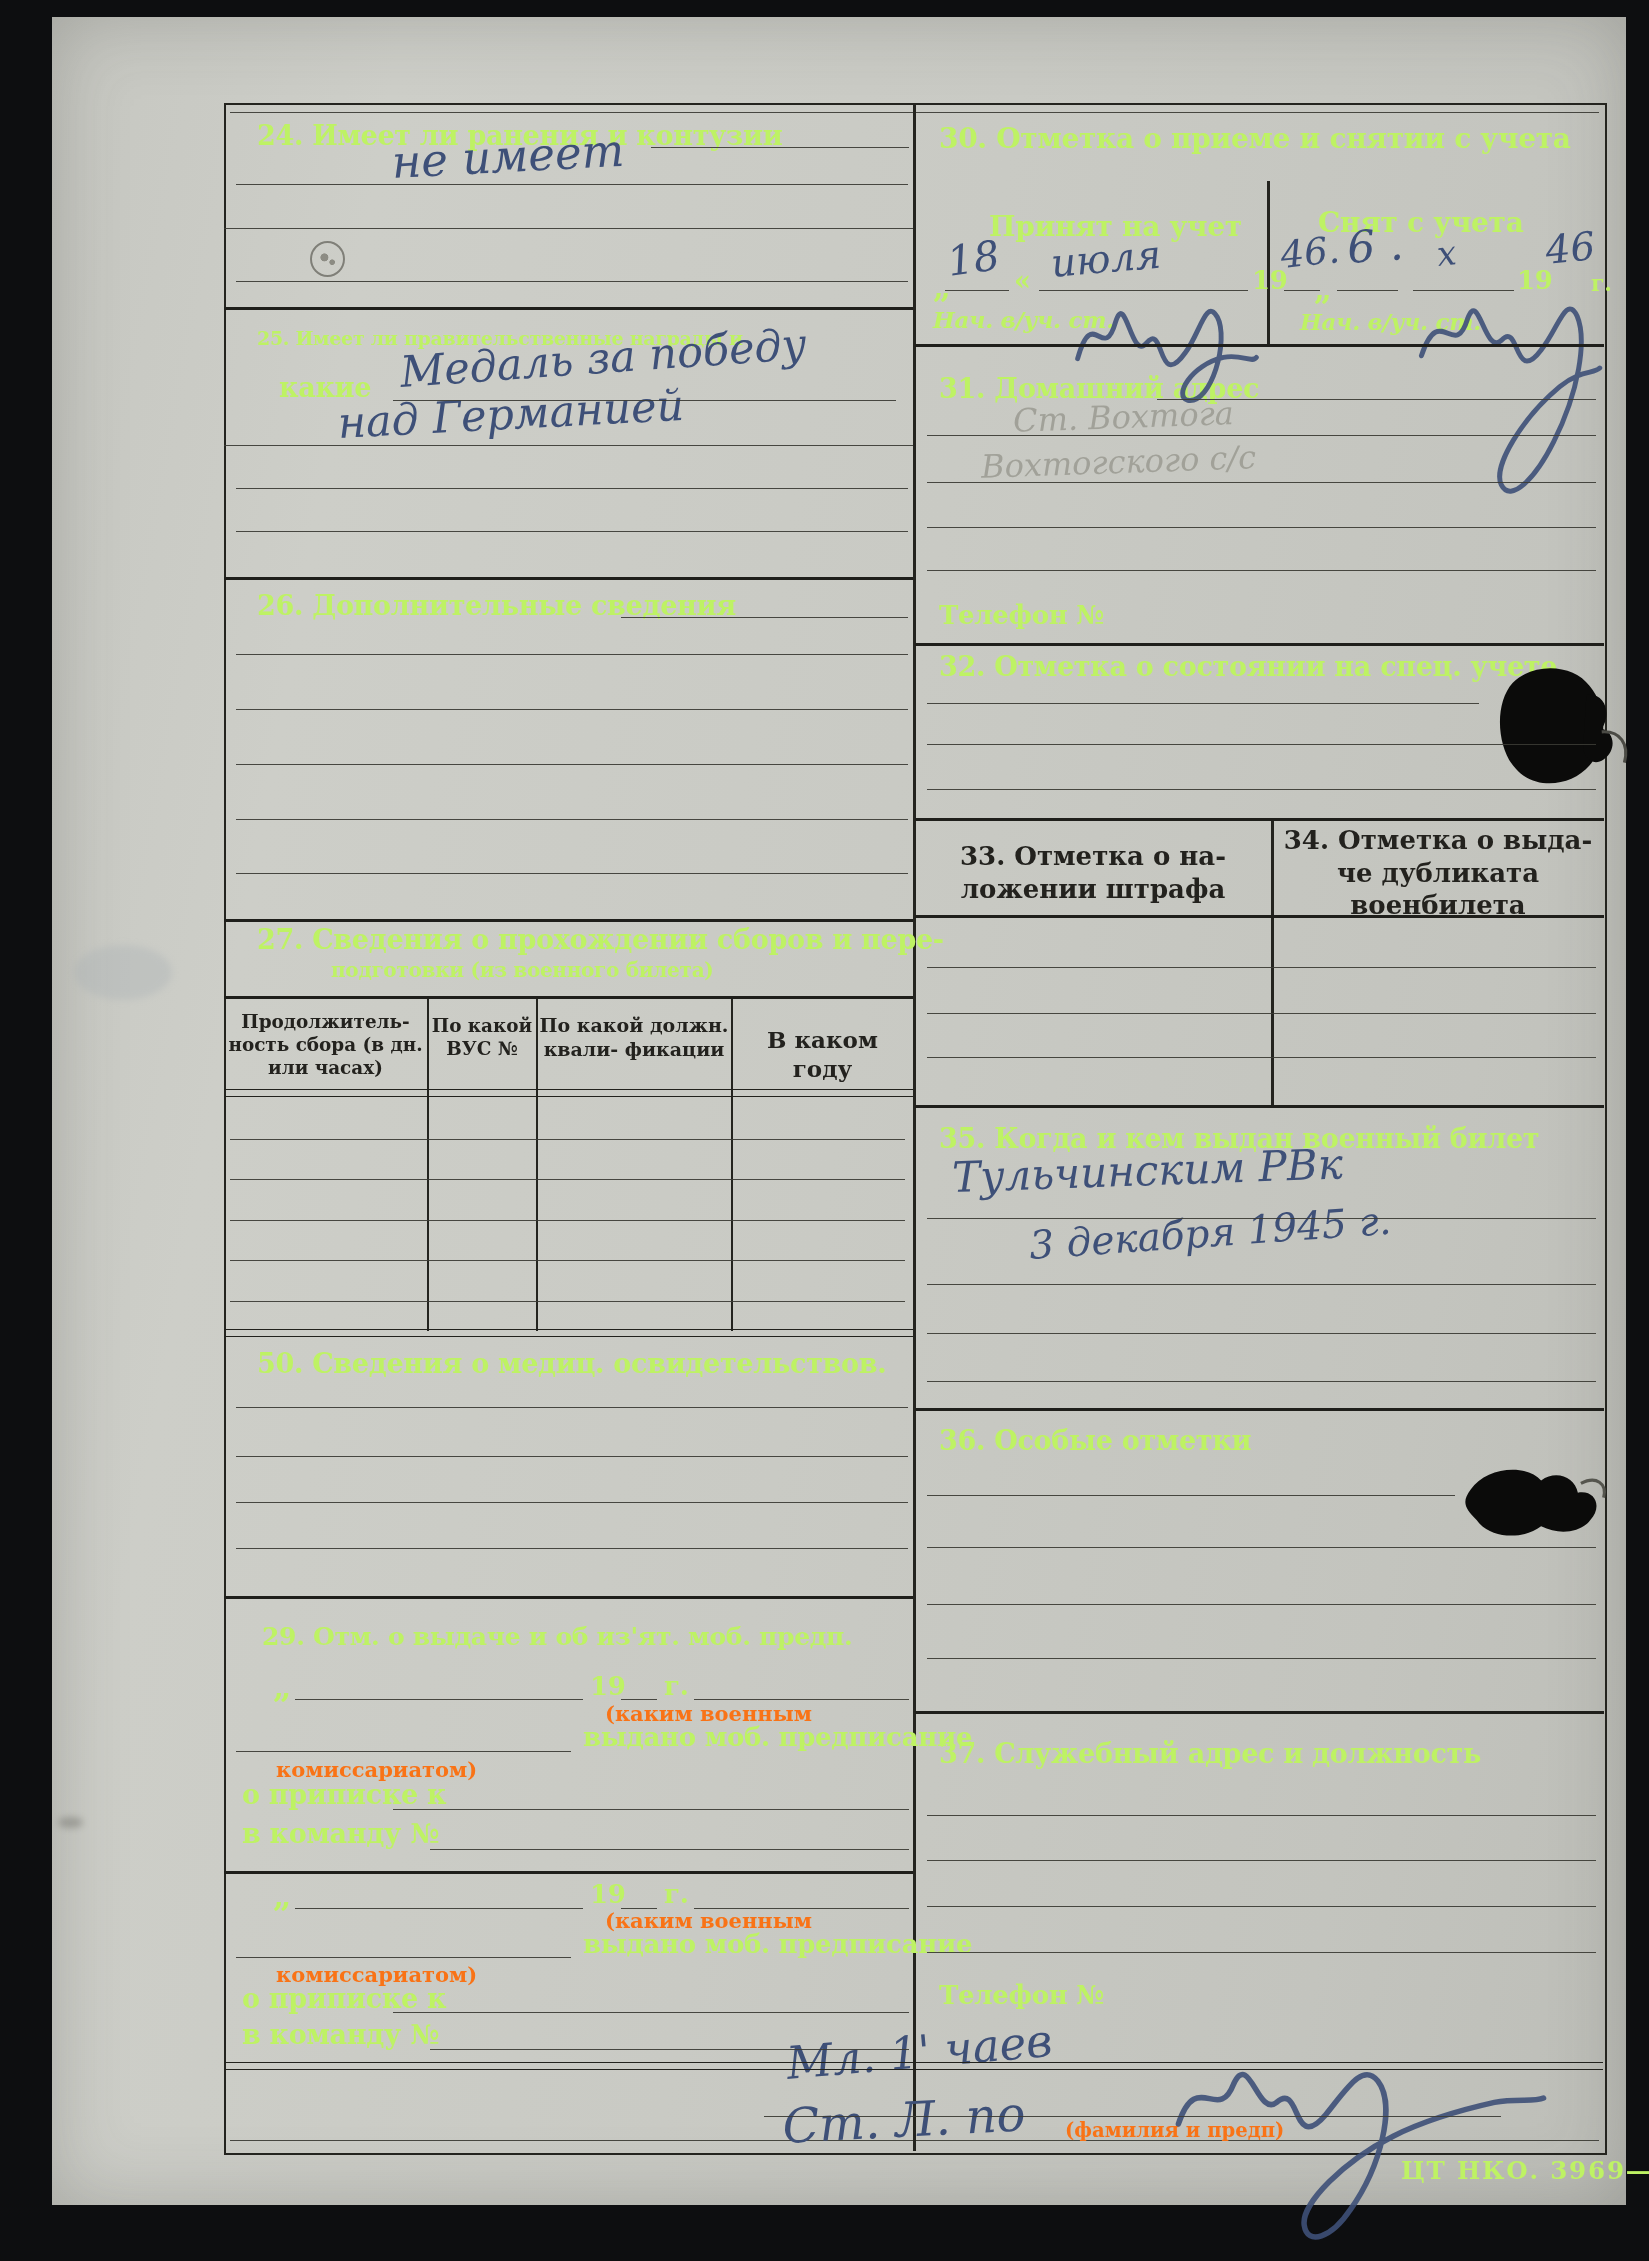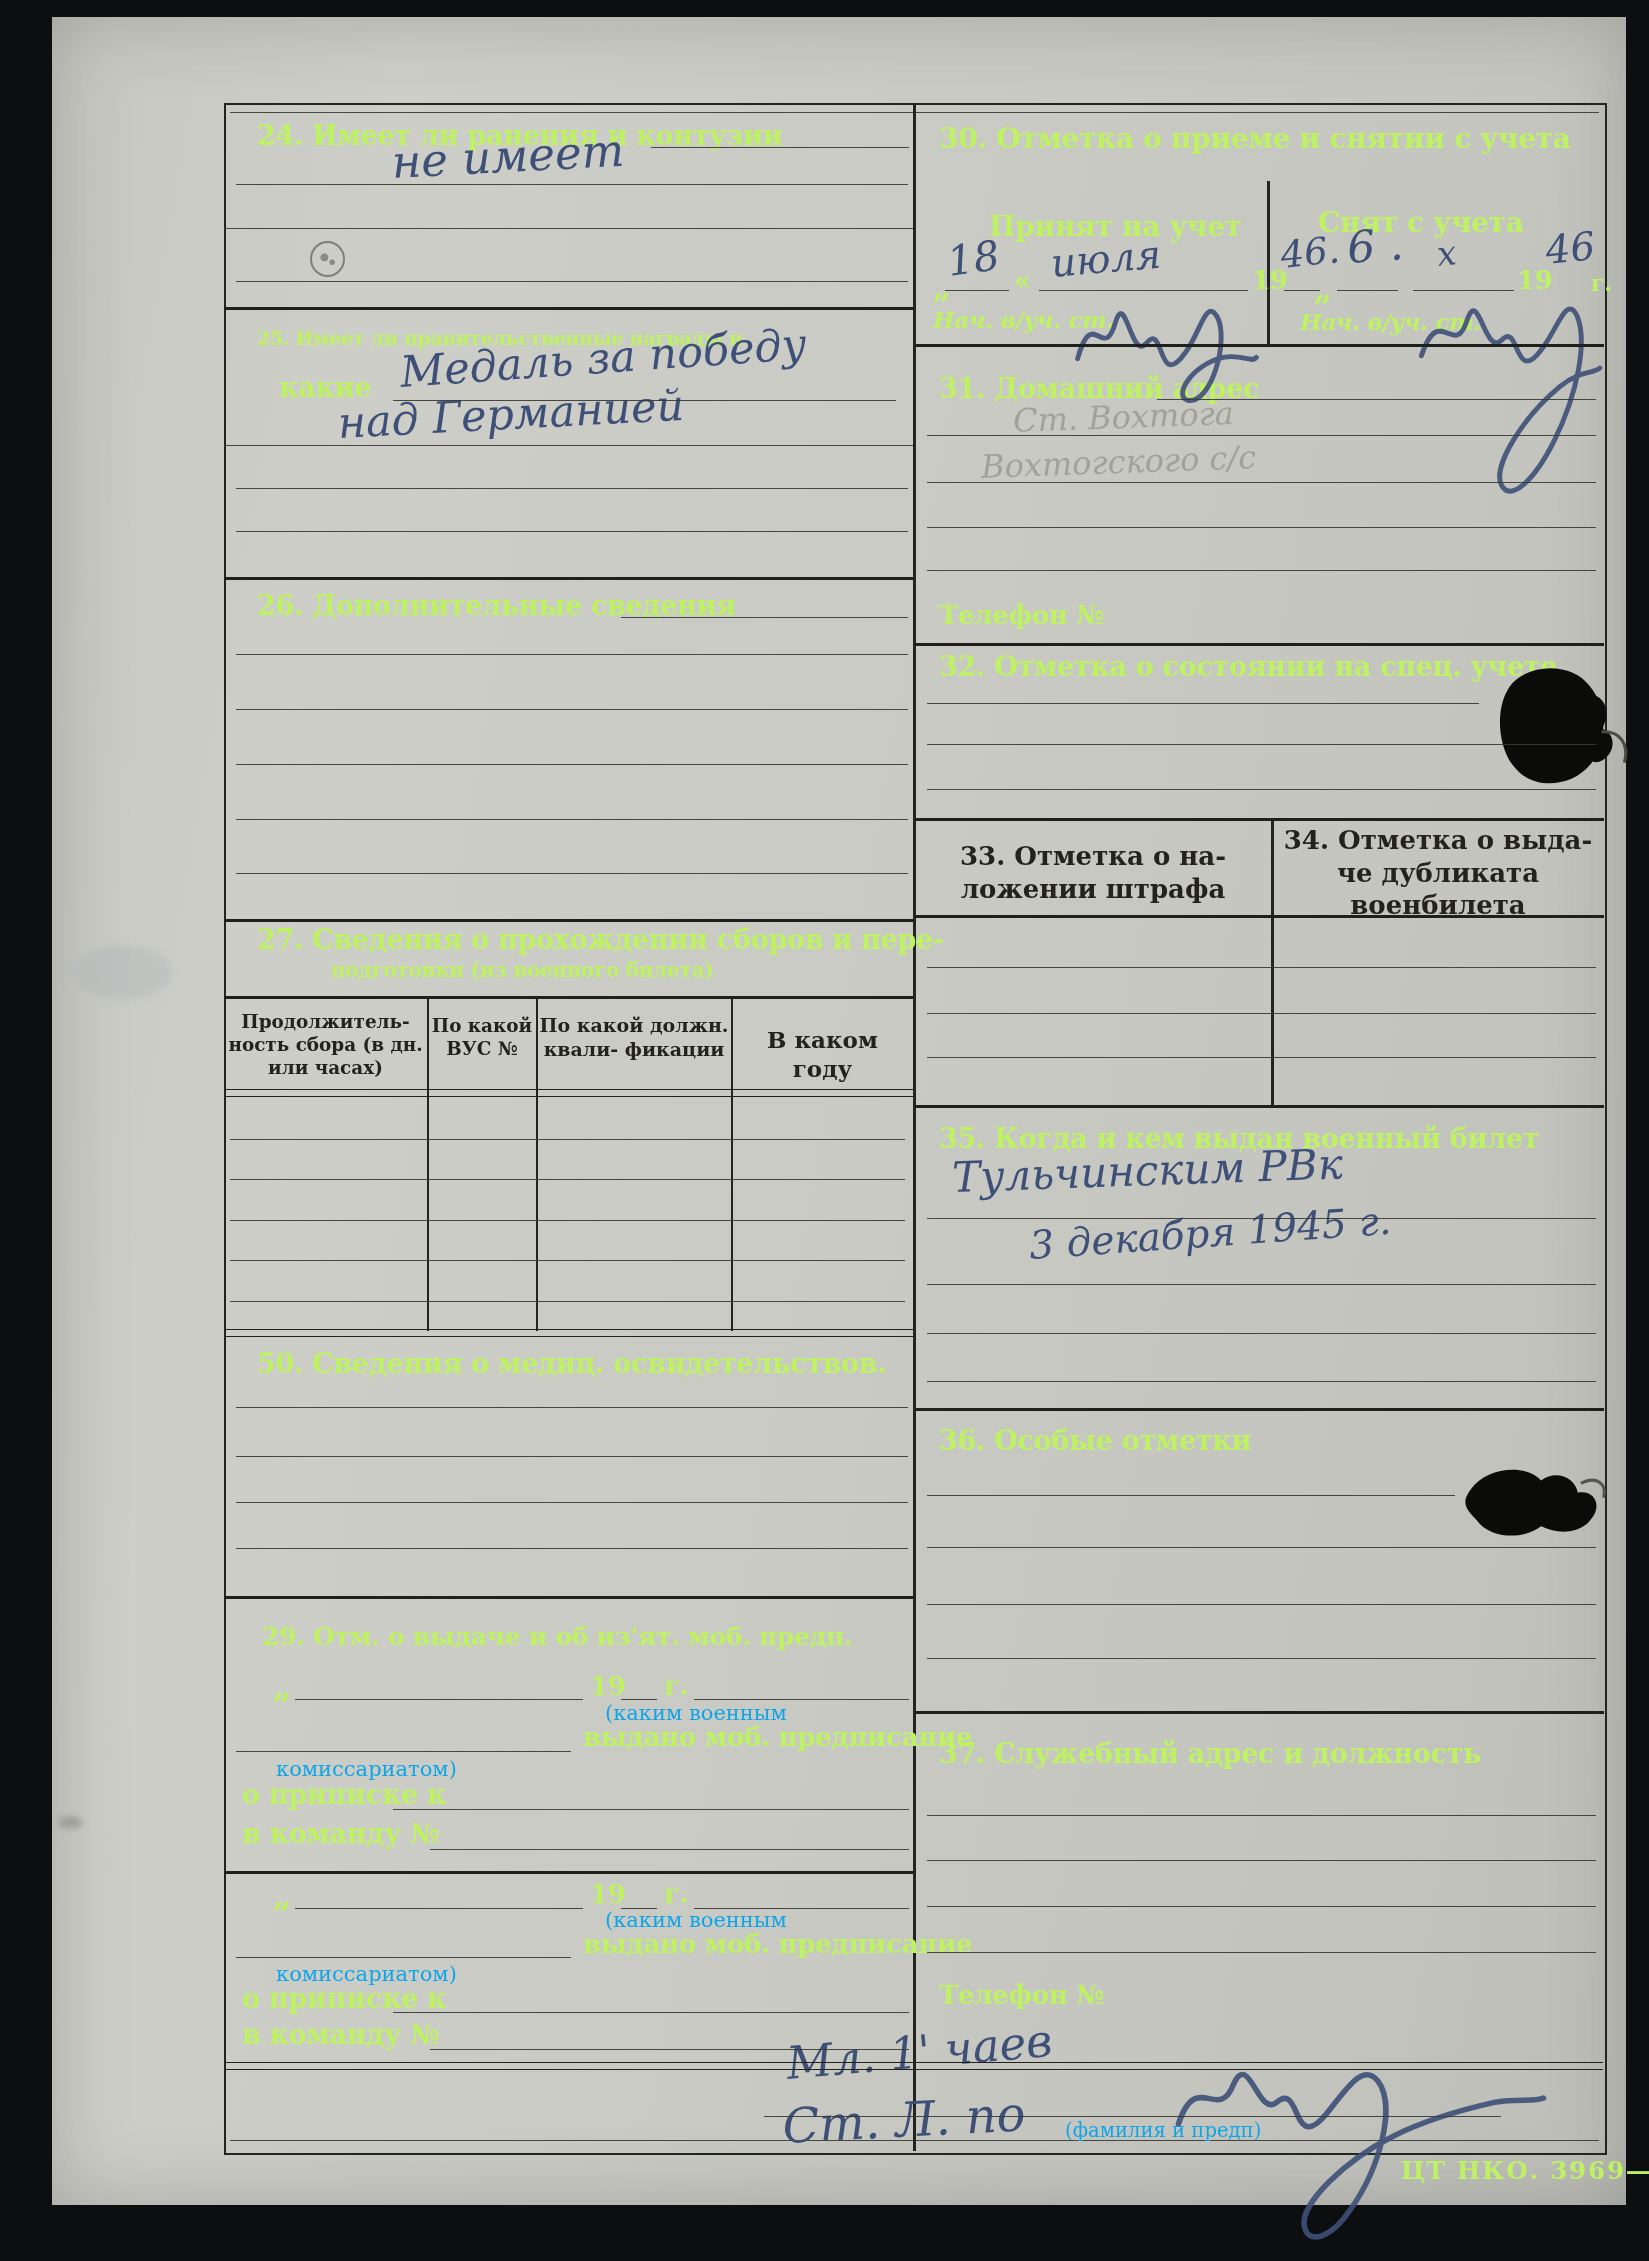--- a/index.html
+++ b/index.html
@@ -9,21 +9,21 @@
          background:linear-gradient(100deg,#c6c7c1 0%,#cdcec8 18%,#c9cac4 50%,#c3c4be 82%,#bdbeb8 100%);
          box-shadow:inset 0 0 74px rgba(60,60,55,.25);}
   .abs{position:absolute;}
   .frame{position:absolute;left:224px;top:103px;width:1379px;height:2048px;
          border:2.5px solid #24241f;}
   .vline{position:absolute;background:#24241f;width:2.5px;}
   .ln{position:absolute;height:0;border-top:1.8px solid #3b3b34;opacity:.92;}
   .lnh{position:absolute;height:0;border-top:3.7px solid #1f1f1b;}
   .lnd{position:absolute;height:5.5px;border-top:1.8px solid #22221d;border-bottom:1.8px solid #22221d;}
   .pt{position:absolute;font-weight:700;letter-spacing:-0.3px;white-space:nowrap;color:#bef264;}
-  .pt2{position:absolute;font-weight:400;white-space:nowrap;color:#0ea5e9;}
+  .pt2{position:absolute;font-weight:700;white-space:nowrap;color:#f97316;}
   .hw{position:absolute;font-style:italic;white-space:nowrap;color:#3e5078;
       font-family:"DejaVu Serif","Liberation Serif",serif;transform-origin:left bottom;}
   .pencil{position:absolute;font-style:italic;white-space:nowrap;color:#98988f;opacity:.8;
       font-family:"DejaVu Serif","Liberation Serif",serif;}
   .cell-h{position:absolute;font-weight:700;text-align:center;color:#23221e;line-height:1.25;}
   .stamp-circle{position:absolute;width:31px;height:32px;border:2.5px solid #57564e;border-radius:50%;
       opacity:.65;background:radial-gradient(circle at 40% 45%, #6a695f 0 3.7px, transparent 4.3px),
       radial-gradient(circle at 65% 60%, #6a695f 0 2.5px, transparent 3.1px);}
   .smudge{position:absolute;border-radius:50%;filter:blur(3.7px);}
   svg{position:absolute;overflow:visible;}

